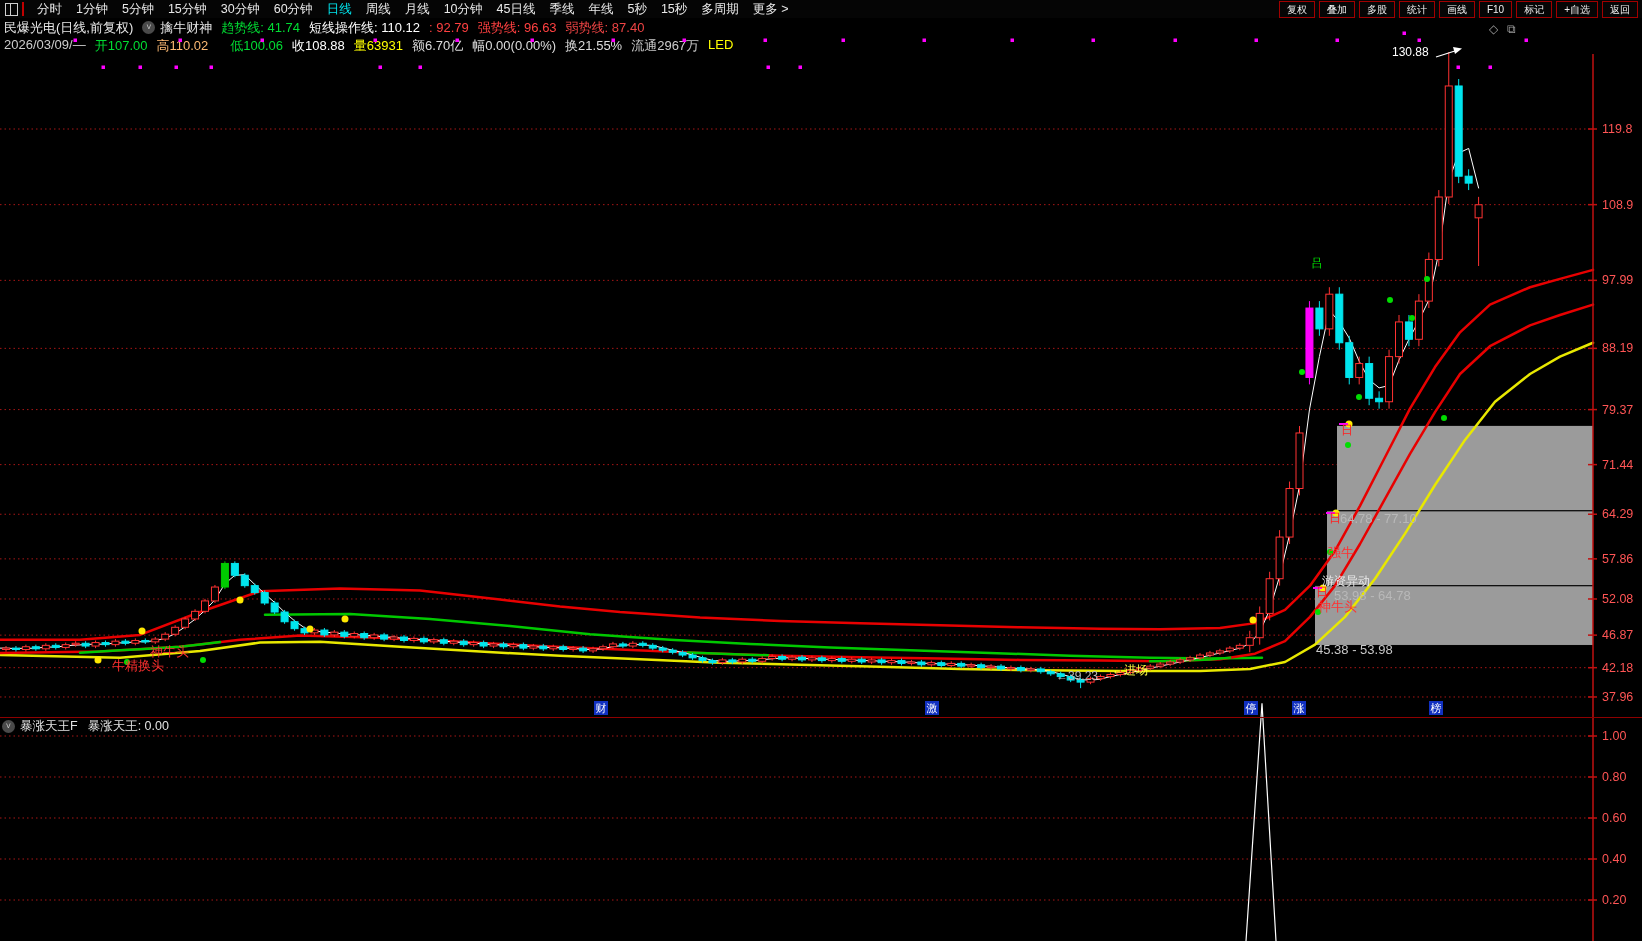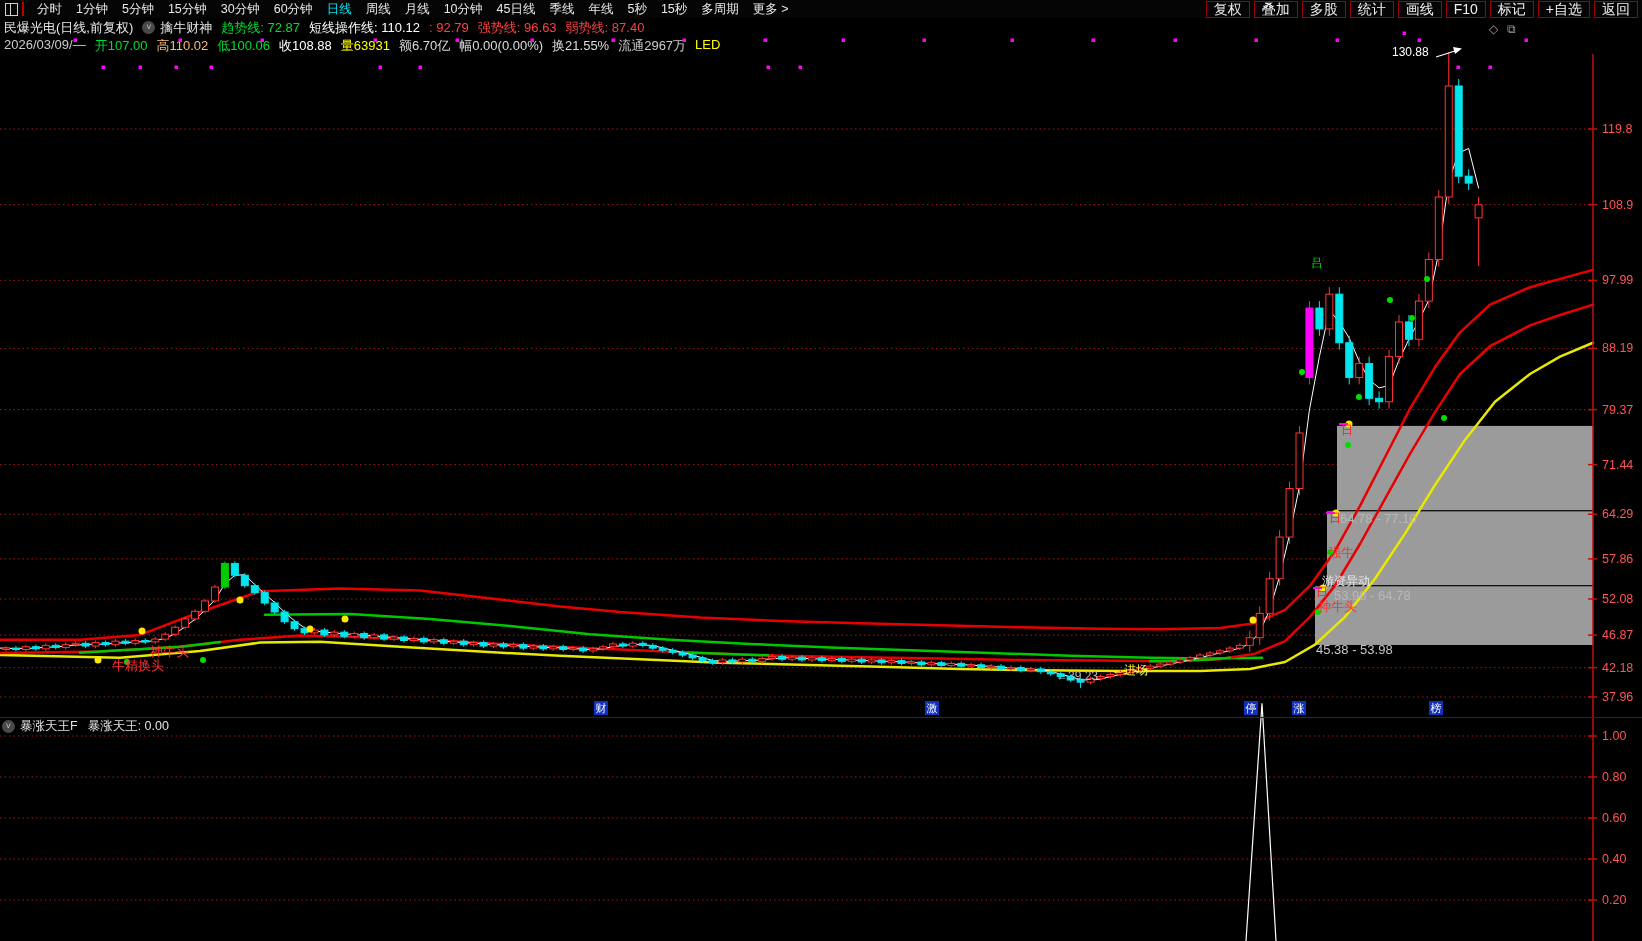--- a/index.html
+++ b/index.html
@@ -8,21 +8,21 @@
   
   #menubar{position:absolute;left:0;top:0;width:1642px;height:18px;background:#050505;
            display:flex;align-items:center;font-size:12.5px;white-space:nowrap;}
   .win-icon{width:11px;height:11px;border:1px solid #cfcfcf;margin:0 4px 0 5px;position:relative;}
   .win-icon::after{content:"";position:absolute;left:4px;top:0;width:1px;height:11px;background:#cfcfcf;}
   .red-sep{width:2px;height:14px;background:#c00000;margin-right:6px;}
   .menu-item{padding:0 7px;color:#e8e8e8;cursor:default;}
   .menu-item.active{color:#00e5ee;}
   #menu-spacer{flex:1;}
   .right-btn{border:1px solid #a00000;color:#f0f0f0;padding:0 7px;margin-right:4px;height:15px;
-             line-height:15px;font-size:14px;}
+             line-height:15px;font-size:10px;}
   
   #inforow1{position:absolute;left:4px;top:20px;height:15px;display:flex;align-items:center;
             font-size:13px;white-space:nowrap;}
   #inforow2{position:absolute;left:4px;top:37px;height:15px;display:flex;align-items:flex-start;
             font-size:13px;white-space:nowrap;}
   .part{margin-right:9px;}
   .circle-icon{width:13px;height:13px;border-radius:50%;background:#4a4a4a;color:#c8c8c8;
                font-size:9px;line-height:13px;text-align:center;margin-right:5px;}
   .corner-ic{position:absolute;top:22px;color:#9a9a9a;font-size:12px;}
   
@@ -75,32 +75,32 @@
         <div class="right-btn">标记</div>
         <div class="right-btn">+自选</div>
         <div class="right-btn">返回</div>
       </div>
   </div>
 
   <div id="inforow1">
       <span class="part" style="color: rgb(232, 232, 232);">民爆光电(日线,前复权)</span>
       <div class="circle-icon">˅</div>
       <span class="part" style="color: rgb(232, 232, 232);">擒牛财神</span>
-      <span class="part" style="color: rgb(0, 221, 51);">趋势线: 72.87</span>
+      <span class="part" style="color: rgb(0, 221, 51);">趋势线: 41.74</span>
       <span class="part" style="color: rgb(255, 255, 255);">短线操作线: 110.12</span>
       <span class="part" style="color: rgb(255, 64, 64);">: 92.79</span>
       <span class="part" style="color: rgb(255, 64, 64);">强势线: 96.63</span>
       <span class="part" style="color: #ef4444;">弱势线: 87.40</span>
     </div>
 
   <div id="inforow2">
       <span class="part" style="color: rgb(204, 204, 204);">2026/03/09/—</span>
       <span class="part" style="color: rgb(0, 221, 51);">开107.00</span>
       <span class="part" style="color: #fdba74;">高110.02</span>
-      <span class="part" style="color: rgb(0, 221, 51);">低100.06</span>
+      <span class="part" style="color: rgb(0, 221, 51); margin-left: 13px;">低100.06</span>
       <span class="part" style="color: rgb(255, 255, 255);">收108.88</span>
       <span class="part" style="color: rgb(255, 255, 0);">量63931</span>
       <span class="part" style="color: rgb(221, 221, 221);">额6.70亿</span>
       <span class="part" style="color: rgb(221, 221, 221);">幅0.00(0.00%)</span>
       <span class="part" style="color: rgb(221, 221, 221);">换21.55%</span>
       <span class="part" style="color: rgb(204, 204, 204);">流通2967万</span>
       <span class="part" style="color: rgb(255, 255, 0);">LED</span>
     </div>
 
   <svg id="chart-svg" width="1642" height="941">

